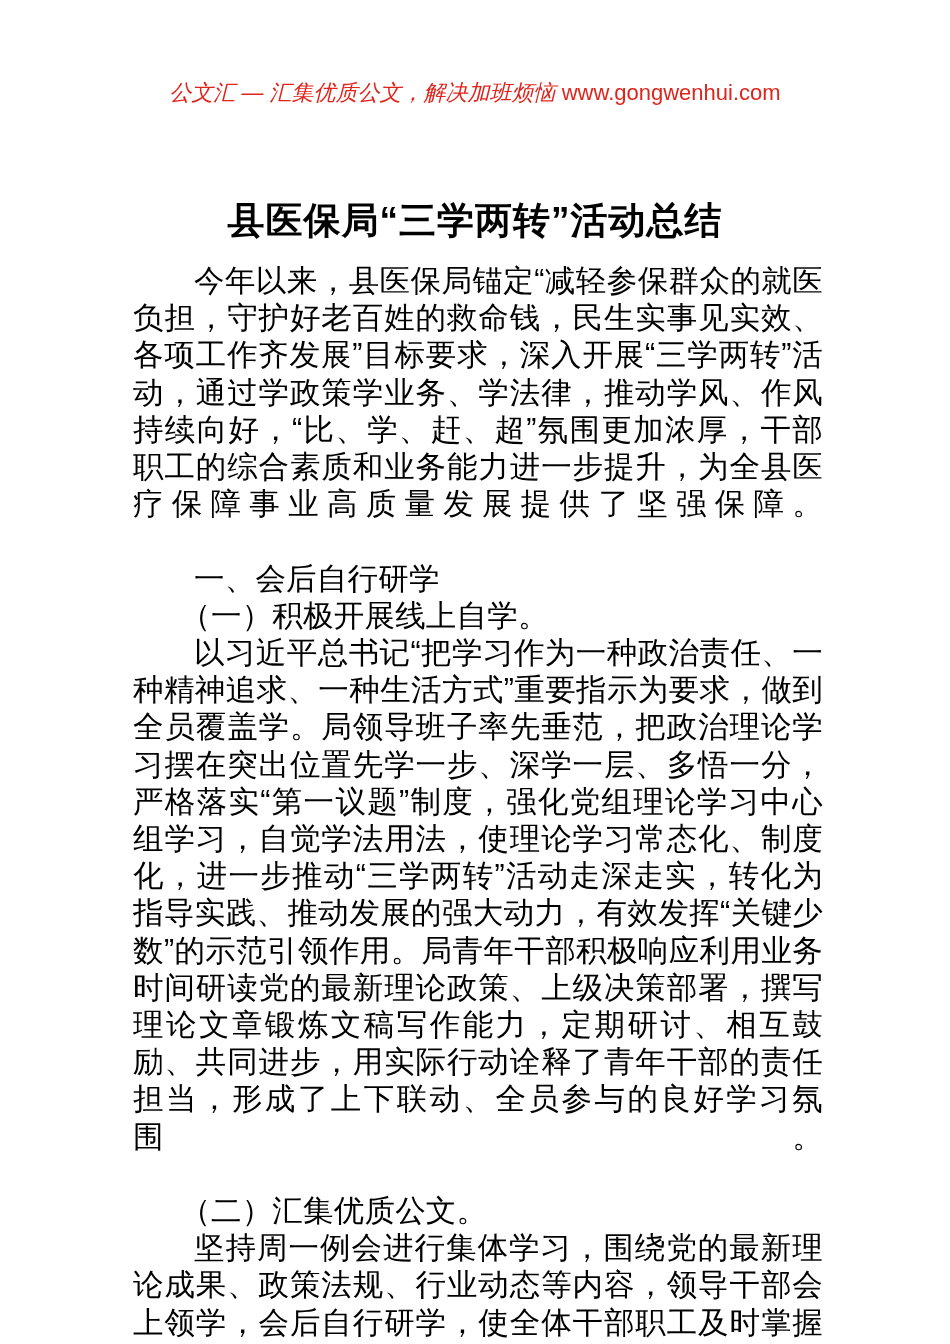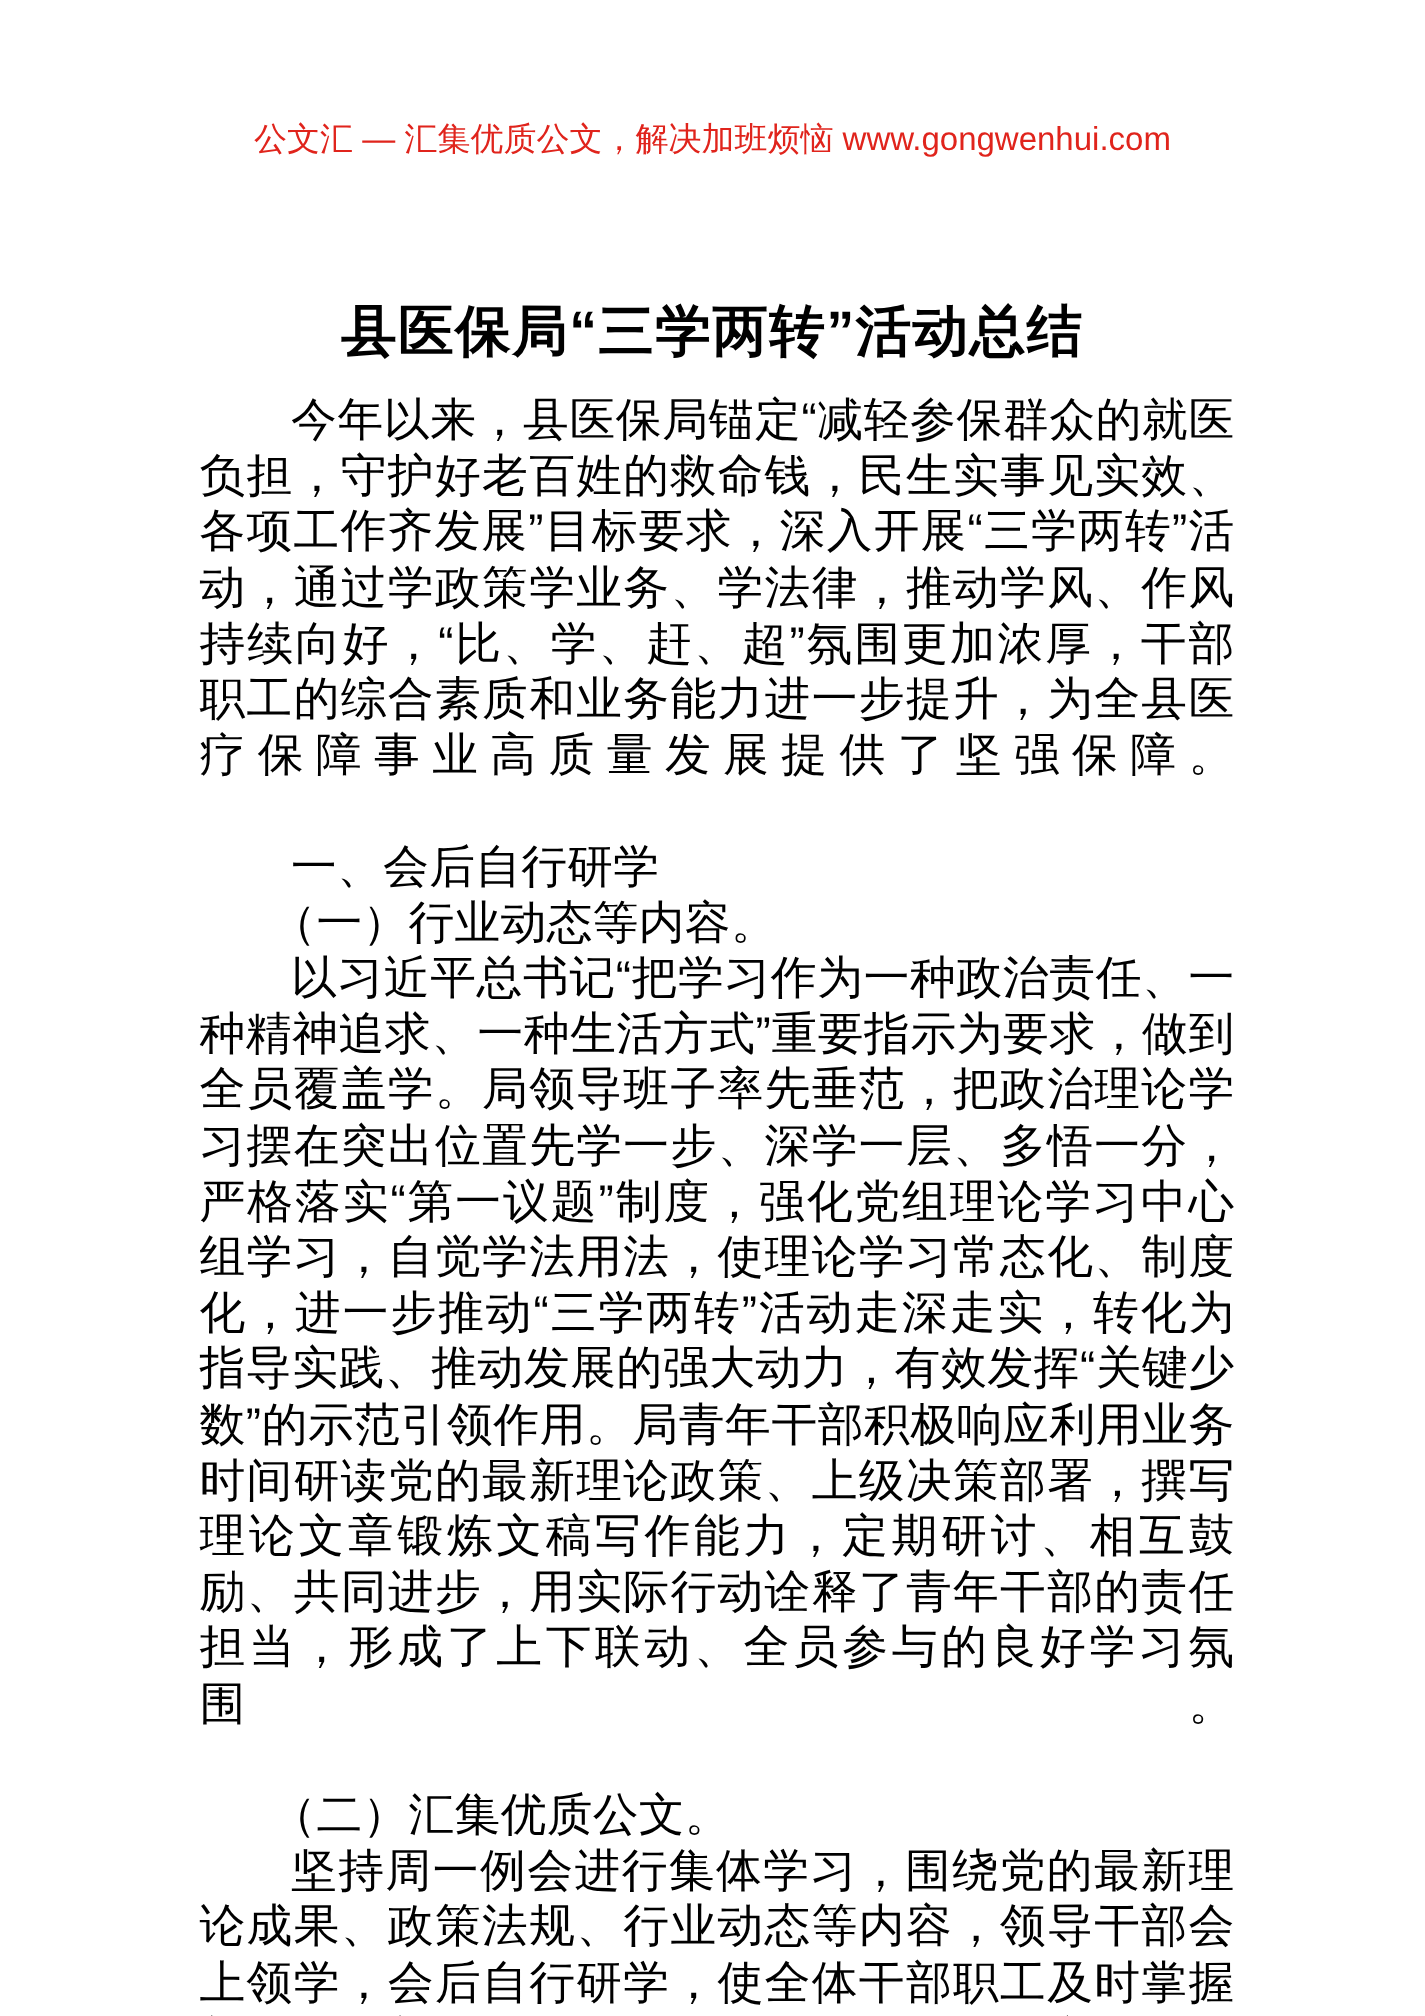--- a/index.html
+++ b/index.html
@@ -25,21 +25,21 @@
     top: 78px;
     left: 0;
     width: 950px;
     text-align: center;
     color: #e0241c;
     font-size: 22px;
     line-height: 30px;
     white-space: nowrap;
     font-family: "Liberation Sans", "DejaVu Sans", sans-serif;
   }
-  .site-header .brand-cn { letter-spacing: 0px; }
+  .site-header .brand-cn { letter-spacing: 0px; font-style: italic; }
   .site-header .brand-url {
     font-family: "Liberation Sans", sans-serif;
     letter-spacing: 0px;
     text-align: right;
   }
 
   
   .doc-title {
     position: absolute;
     top: 170px;
@@ -95,19 +95,19 @@
 
   <div class="site-header" style="color: rgb(224, 36, 28);">
     <span class="brand-cn">公文汇 — 汇集优质公文，解决加班烦恼</span><span>&nbsp;</span><span class="brand-url">www.gongwenhui.com</span>
   </div>
 
   <h1 class="doc-title">县医保局“三学两转”活动总结</h1>
 
   <div class="doc-body" style="color: rgb(0, 0, 0);">
     <p class="body">今年以来，县医保局锚定“减轻参保群众的就医负担，守护好老百姓的救命钱，民生实事见实效、各项工作齐发展”目标要求，深入开展“三学两转”活动，通过学政策学业务、学法律，推动学风、作风持续向好，“比、学、赶、超”氛围更加浓厚，干部职工的综合素质和业务能力进一步提升，为全县医疗保障事业高质量发展提供了坚强保障。</p>
     <p class="heading-1 nojust">一、会后自行研学</p>
-    <p class="heading-2 nojust">（一）行业动态等内容。</p>
+    <p class="heading-2 nojust">（一）积极开展线上自学。</p>
     <p class="body">以习近平总书记“把学习作为一种政治责任、一种精神追求、一种生活方式”重要指示为要求，做到全员覆盖学。局领导班子率先垂范，把政治理论学习摆在突出位置先学一步、深学一层、多悟一分，严格落实“第一议题”制度，强化党组理论学习中心组学习，自觉学法用法，使理论学习常态化、制度化，进一步推动“三学两转”活动走深走实，转化为指导实践、推动发展的强大动力，有效发挥“关键少数”的示范引领作用。局青年干部积极响应利用业务时间研读党的最新理论政策、上级决策部署，撰写理论文章锻炼文稿写作能力，定期研讨、相互鼓励、共同进步，用实际行动诠释了青年干部的责任担当，形成了上下联动、全员参与的良好学习氛围。</p>
     <p class="heading-2 nojust">（二）汇集优质公文。</p>
     <p class="body nojust">坚持周一例会进行集体学习，围绕党的最新理论成果、政策法规、行业动态等内容，领导干部会上领学，会后自行研学，使全体干部职工及时掌握新知识、新技能，既增强学习的针对性和实效性，又保证了学习活动的持续性和系统性。积极开展线上自学，充分利用河南干部网络学院</p>
   </div>
 
 </div>
 
 </body></html>

